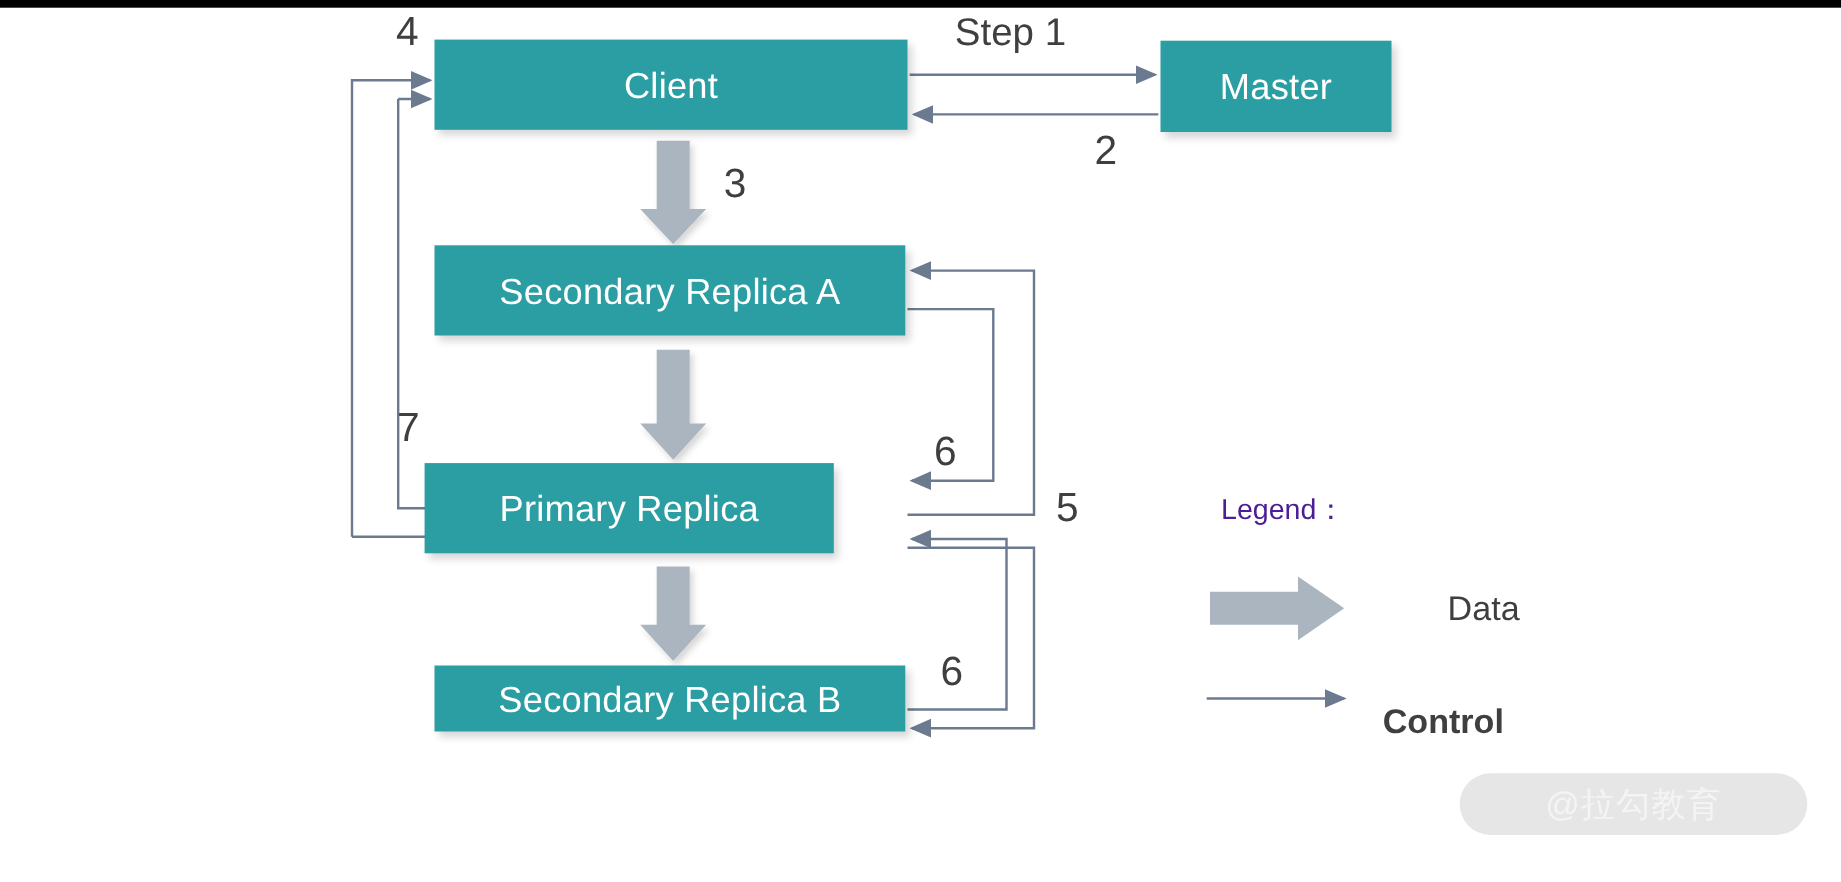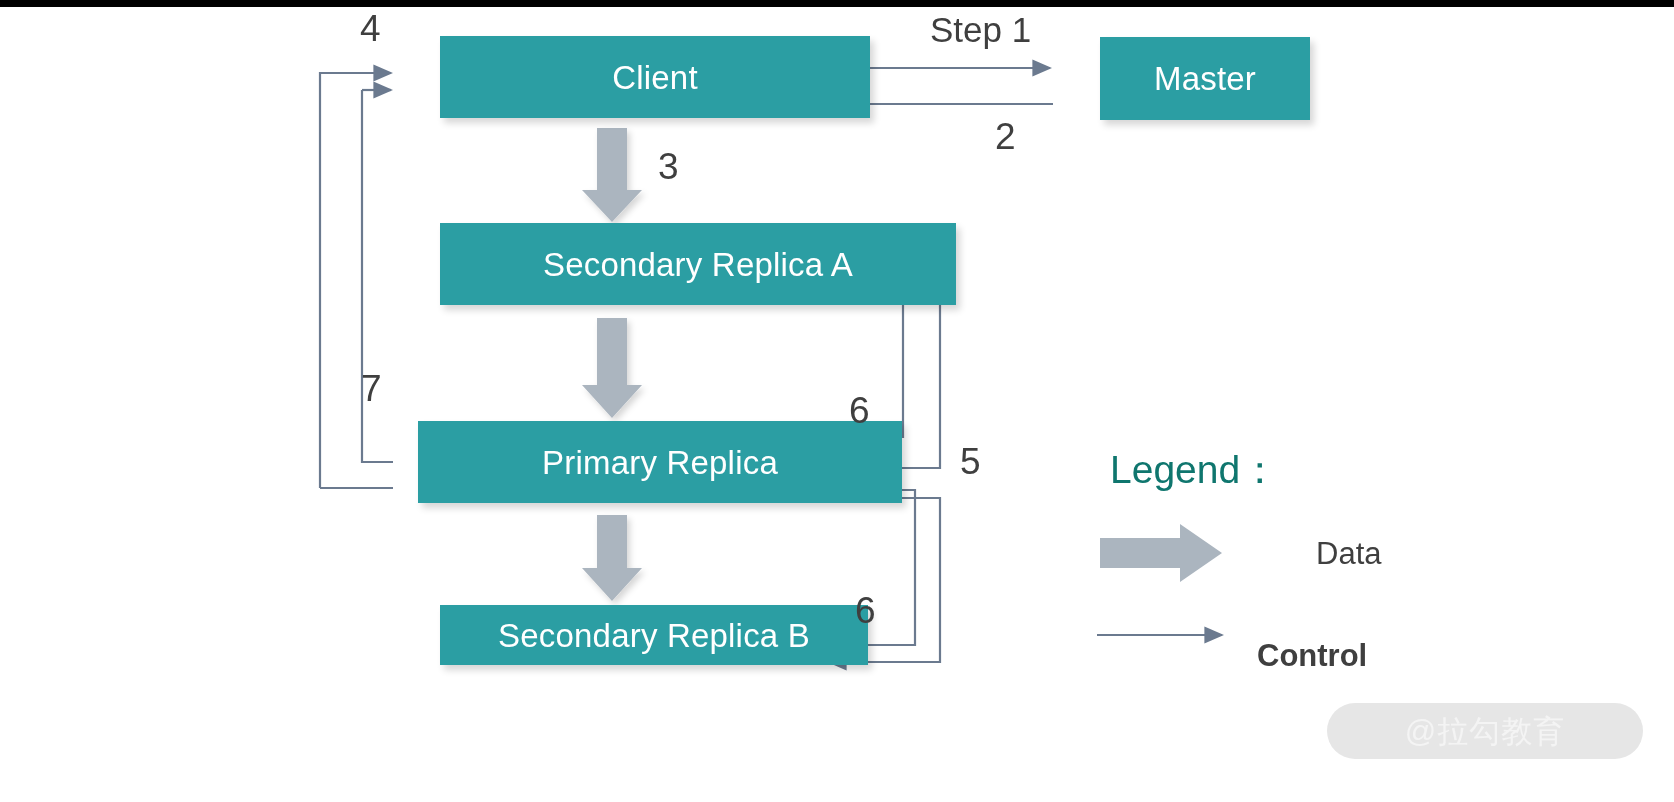--- a/index.html
+++ b/index.html
@@ -27,33 +27,32 @@
   .node {
     position: absolute;
     background: #2b9ea3;
     color: #ffffff;
     display: flex;
     align-items: center;
     justify-content: center;
     box-shadow: 4px 5px 7px rgba(0,0,0,0.16);
     box-sizing: border-box;
     z-index: 6;
-    margin-left: 45px;
   }
   .node span {
     font-size: 33px;
     font-weight: 400;
     letter-spacing: 0.2px;
     line-height: 1;
     white-space: nowrap;
   }
   #node-client      { left: 395px; top: 36px;  width: 430px; height: 82px; }
   #node-master      { left: 1055px; top: 37px; width: 210px; height: 83px; justify-content: center; }
-  #node-secondary-a { left: 395px; top: 223px; width: 516px; height: 82px; }
-  #node-primary     { left: 373px; top: 421px; width: 484px; height: 82px; }
+  #node-secondary-a { left: 395px; top: 223px; width: 428px; height: 82px; }
+  #node-primary     { left: 386px; top: 421px; width: 372px; height: 82px; }
   #node-secondary-b { left: 395px; top: 605px; width: 428px; height: 60px; }
 
   
   #wires {
     position: absolute;
     left: 0; top: 0;
     width: 1674px; height: 802px;
     z-index: 4;
     pointer-events: none;
   }
@@ -62,22 +61,22 @@
     position: absolute;
     color: #3f3f3f;
     font-size: 37px;
     line-height: 1;
     white-space: nowrap;
     z-index: 8;
   }
   .lbl.step  { font-size: 35px; }
   .legend-title {
     position: absolute;
-    color: #0f766e;
-    font-size: 39px;
+    color: #4c1d95;
+    font-size: 26px;
     line-height: 1;
     white-space: nowrap;
     z-index: 8;
   }
   .legend-text {
     position: absolute;
     color: #3f3f3f;
     font-size: 31px;
     line-height: 1;
     white-space: nowrap;
@@ -162,21 +161,21 @@
   <div class="node" id="node-secondary-a">
     <span>Secondary Replica A</span>
   </div>
   <div class="node" id="node-primary">
     <span>Primary Replica</span>
   </div>
   <div class="node" id="node-secondary-b">
     <span>Secondary Replica B</span>
   </div>
 
-  <div class="lbl step" style="left:930px; top:12px;">Step 1</div>
+  <div class="lbl step" style="left:868px; top:12px;">Step 1</div>
   <div class="lbl" style="left:995px; top:118px;">2</div>
   <div class="lbl" style="left:658px; top:148px;">3</div>
   <div class="lbl" style="left:360px; top:10px;">4</div>
   <div class="lbl" style="left:960px; top:443px;">5</div>
   <div class="lbl" style="left:849px; top:392px;">6</div>
   <div class="lbl" style="left:855px; top:592px;">6</div>
   <div class="lbl" style="left:361px; top:370px;">7</div>
 
   <div class="legend-title" style="left:1110px; top:450px;">Legend：</div>
   <div class="legend-text" style="left:1316px; top:538px;">Data</div>

